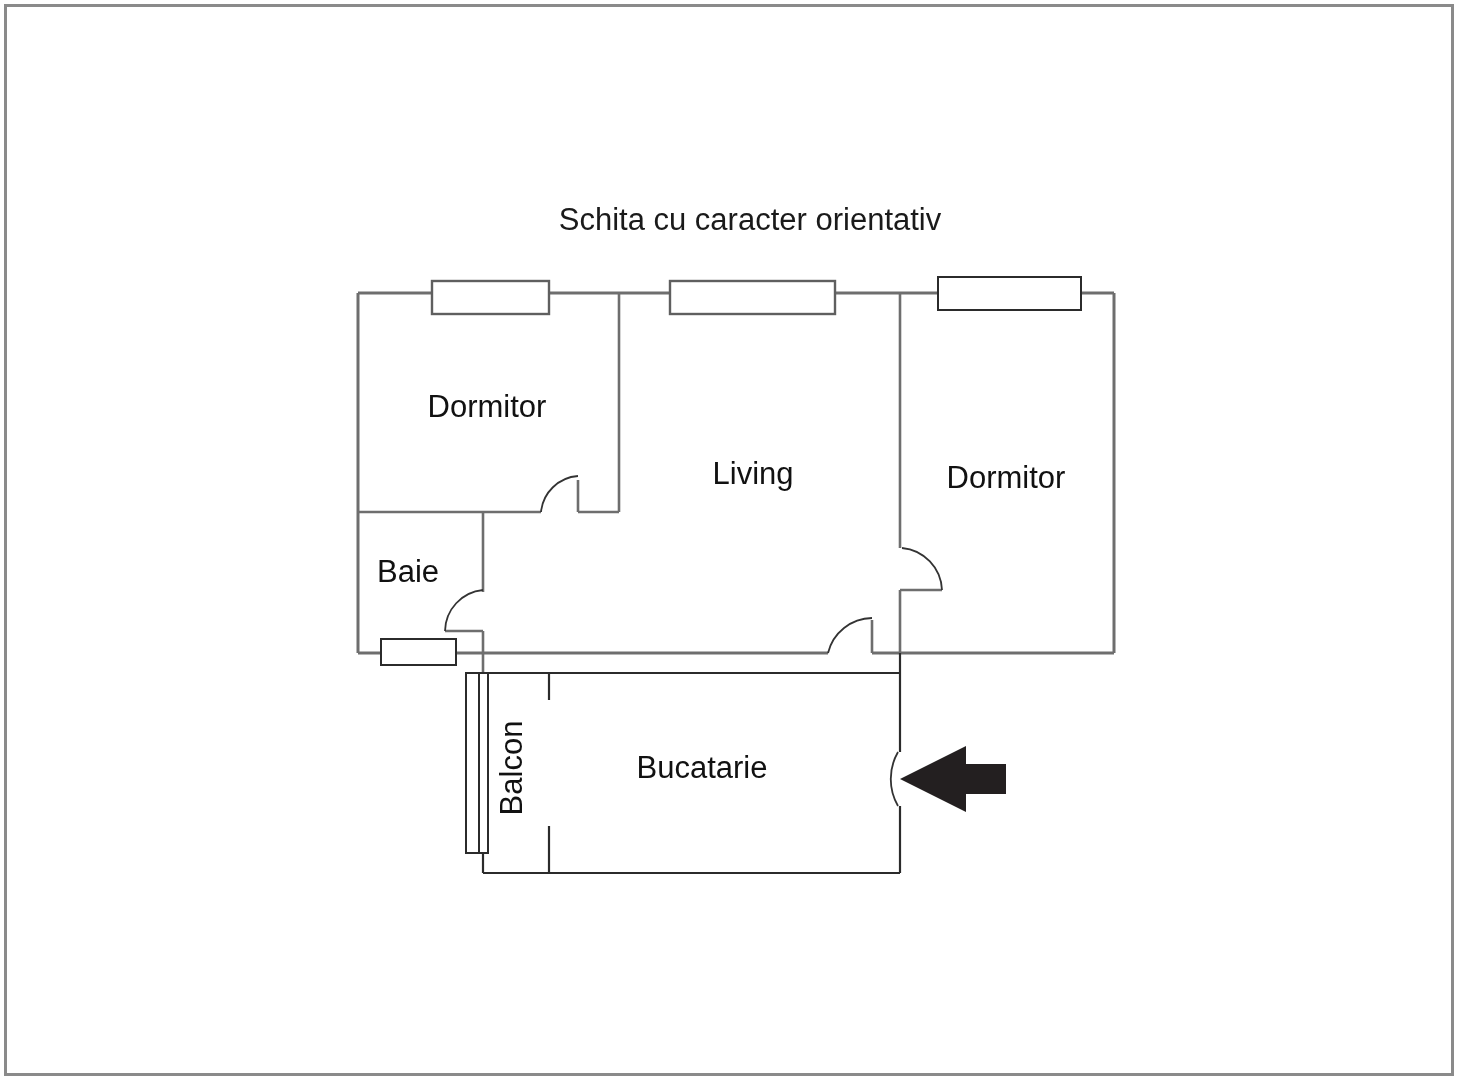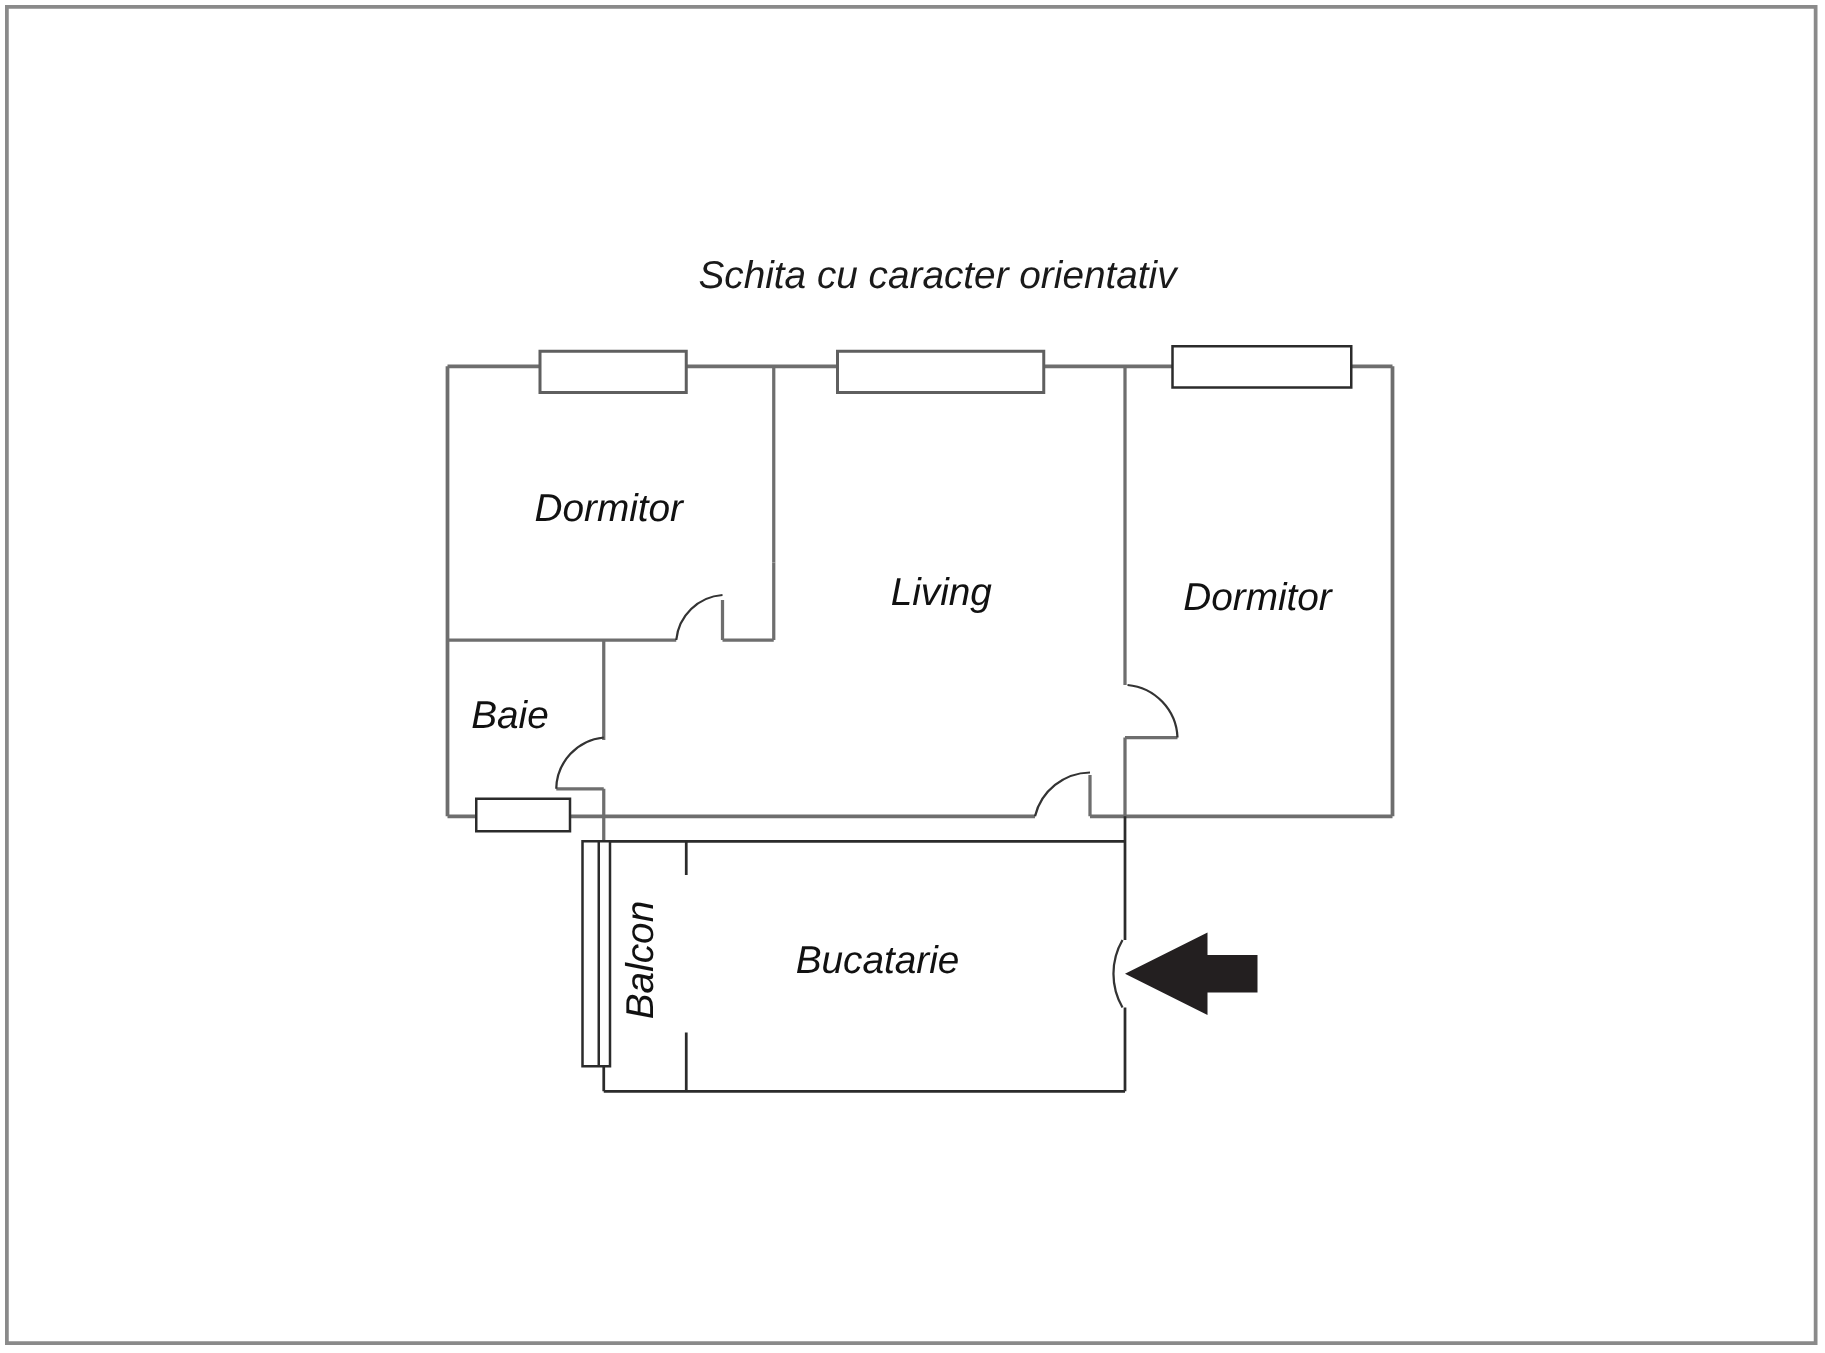--- a/index.html
+++ b/index.html
@@ -9,21 +9,20 @@
   }
   body {
     font-family: "Liberation Sans", sans-serif;
   }
   #page {
     position: relative;
     width: 1460px;
     height: 1082px;
     background: #ffffff;
     overflow: hidden;
-    font-style: italic;
   }
   #frame-border {
     position: absolute;
     left: 4px;
     top: 4px;
     width: 1450px;
     height: 1072px;
     border: 3px solid #8a8a8a;
     box-sizing: border-box;
     pointer-events: none;

